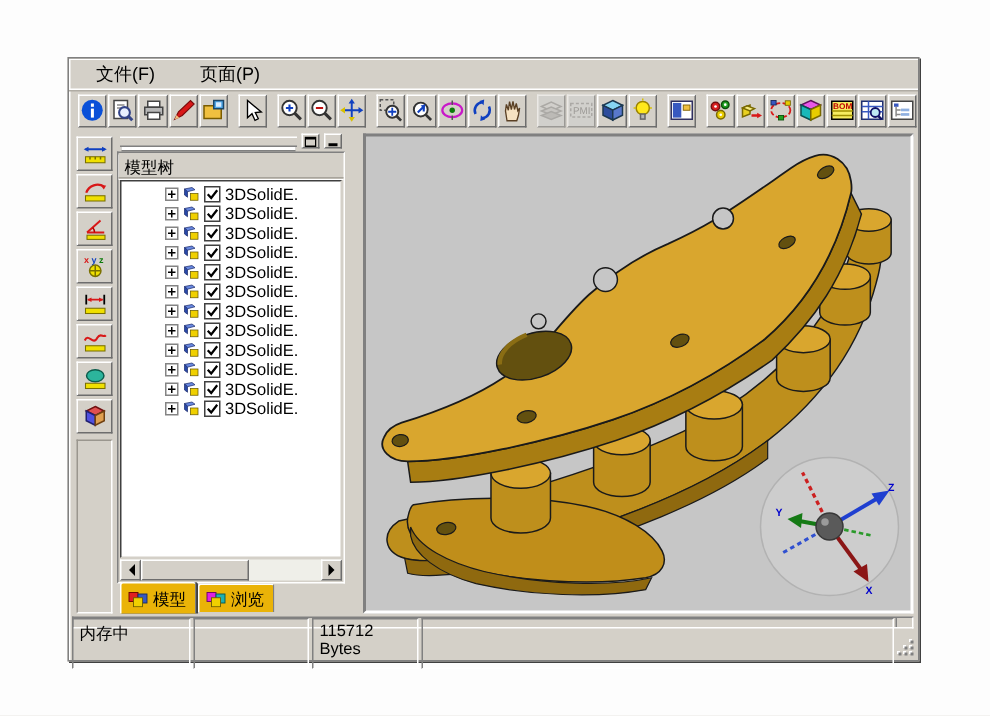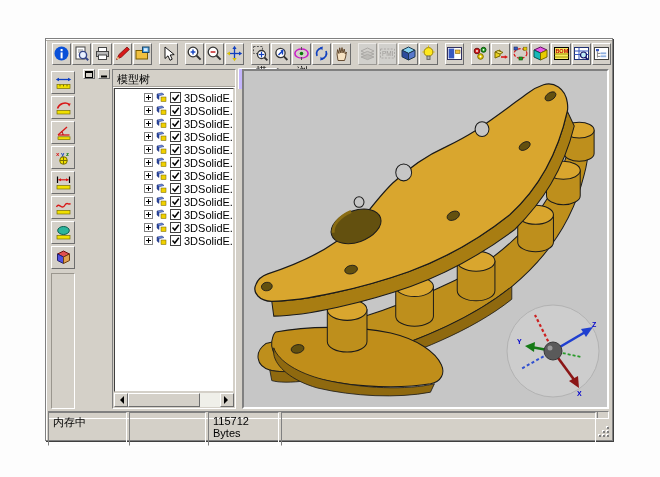--- a/index.html
+++ b/index.html
@@ -21,21 +21,21 @@
   .tbtn.disabled { filter:grayscale(1); opacity:.55; }
   .tsep { width:7px; height:22px; }
   
   .content { flex:1; display:flex; padding:2px 3px 1px 2px; min-height:0; }
   
   .lefttools { width:30px; display:flex; flex-direction:column; align-items:center; padding-top:2px; }
   .ltbtn { width:24px; height:23px; margin-bottom:2px; display:flex; align-items:center; justify-content:center;
     background:#d4d0c8; border:1px solid; border-color:#ffffff #6d6d6d #6d6d6d #ffffff; }
   .ltfill { flex:1; width:24px; margin-top:2px; border:1px solid; border-color:#9a968e #ffffff #ffffff #9a968e; }
   
-  .treepanel { width:152px; display:flex; flex-direction:row; margin-right:12px; }
+  .treepanel { width:152px; display:flex; flex-direction:column; margin-right:12px; }
   .minititle { height:12px; display:flex; align-items:center; gap:3px; padding:0 2px 2px 2px; }
   .gripper { flex:1; height:7px; border-top:1px solid #fff; border-bottom:1px solid #808080;
     box-shadow:0 3px 0 -1px #fff, 0 4px 0 -1px #808080; }
   .mtb { width:12px; height:10px; background:#d4d0c8; border:1px solid; border-color:#ffffff #6d6d6d #6d6d6d #ffffff;
     display:flex; align-items:center; justify-content:center; }
   .panelbox { flex:1; display:flex; flex-direction:column; border:1px solid; border-color:#808080 #ffffff #ffffff #808080; min-height:0; }
   .panelcap { height:17px; font-size:11px; padding:2px 0 0 4px; color:#000;
     border-bottom:1px solid #a8a49c; box-shadow:0 1px 0 #fff; }
   .treearea { flex:1; background:#ffffff; border:1px solid; border-color:#404040 #d4d0c8 #d4d0c8 #404040;
     margin:1px; overflow:hidden; padding:2px 0 0 2px; font-size:11px; }
@@ -52,21 +52,21 @@
   .hscroll { height:14px; display:flex; margin:0 1px 1px 1px; background:#efefe9; }
   .sbtn { width:14px; height:14px; background:#d4d0c8; border:1px solid; border-color:#ffffff #6d6d6d #6d6d6d #ffffff;
     display:flex; align-items:center; justify-content:center; flex:none; }
   .tri-l { width:0; height:0; border:4px solid transparent; border-right-color:#000; margin-left:-3px; }
   .tri-r { width:0; height:0; border:4px solid transparent; border-left-color:#000; margin-right:-3px; }
   .sthumb { width:72px; height:14px; background:#d4d0c8; border:1px solid; border-color:#ffffff #6d6d6d #6d6d6d #ffffff; }
   .strack { flex:1; }
   
   .tabs { height:20px; display:flex; padding-left:2px; }
   .tab { height:19px; display:flex; align-items:center; gap:3px; padding:0 6px 0 4px; font-size:11px;
-    background:#c4b5fd; border:1px solid #808080; border-top-color:#fff; border-left-color:#fff; border-bottom:none;
+    background:#eab308; border:1px solid #808080; border-top-color:#fff; border-left-color:#fff; border-bottom:none;
     border-radius:2px 2px 0 0; margin-right:1px; }
   .tab.active { position:relative; top:-1px; height:21px; box-shadow:1px 0 0 #404040; }
   
   .viewport { flex:1; position:relative; background:#c6c6c6;
     border:2px solid; border-color:#808080 #ffffff #ffffff #808080; min-width:0; }
   .modelsvg { position:absolute; inset:0; width:100%; height:100%; }
   .trackball { position:absolute; right:6px; bottom:8px; width:96px; height:96px; }
   
   .thinstrip { height:8px; margin:1px 3px 0 2px; border:1px solid; border-color:#808080 #ffffff #ffffff #808080;
     display:flex; justify-content:flex-end; }
@@ -78,20 +78,24 @@
   .grip { width:12px; height:12px; align-self:flex-end; position:relative; }
   .grip span { position:absolute; width:2px; height:2px; background:#808080; box-shadow:-1px -1px 0 #fff; }
   .g1 { right:1px; bottom:1px; } .g2 { right:5px; bottom:1px; } .g3 { right:1px; bottom:5px; }
   .g4 { right:9px; bottom:1px; } .g5 { right:5px; bottom:5px; } .g6 { right:1px; bottom:9px; }
 </style>
 </head>
 <body>
 
 <div class="window">
 
+  <div class="menubar">
+    <span class="menu-item">文件(F)</span>
+    <span class="menu-item">页面(P)</span>
+  </div>
 
   <div class="toolbar">
     <div class="tbtn">
         <svg width="17" height="17">
           <circle cx="8.5" cy="8.5" r="7" fill="#0a50d8"></circle>
           <rect x="7.6" y="4" width="2" height="2.2" fill="#fff"></rect>
           <rect x="7.6" y="7.4" width="2" height="6" fill="#fff"></rect>
         </svg>
       </div>
     <div class="tbtn">

